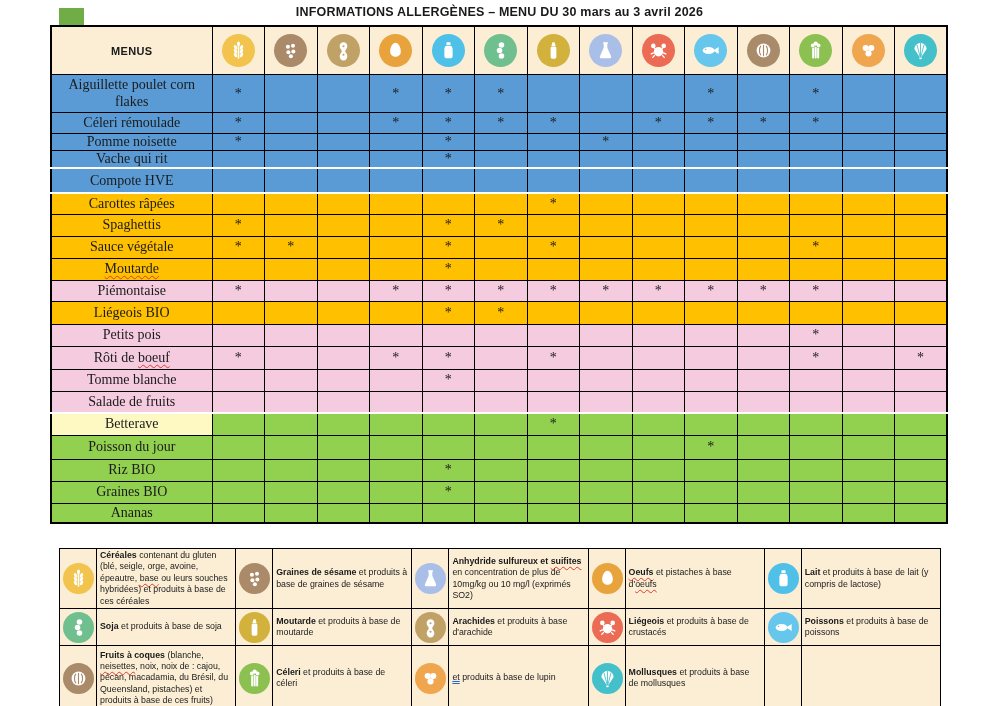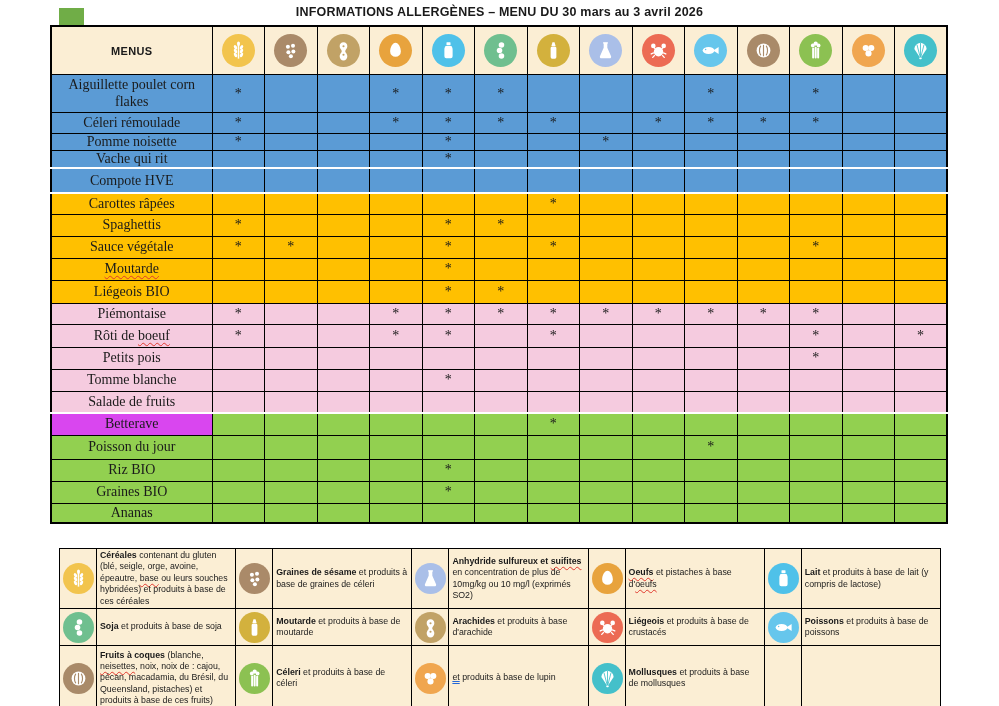--- a/index.html
+++ b/index.html
@@ -319,50 +319,67 @@
         <td class="mcell" style="background:#FFC000"></td>
         <td class="mcell" style="background:#FFC000"></td>
         <td class="mcell" style="background:#FFC000"></td>
         <td class="mcell" style="background:#FFC000"></td>
         <td class="mcell" style="background:#FFC000"></td>
         <td class="mcell" style="background:#FFC000"></td>
         <td class="mcell" style="background:#FFC000"></td>
         <td class="mcell" style="background:#FFC000"></td>
         <td class="mcell" style="background:#FFC000"></td>
       </tr>
+      <tr style="height: 21px;">
+        <td class="mlabel" style="background:#F5CBDF">Piémontaise</td>
+        <td class="mcell" style="background:#F5CBDF">*</td>
+        <td class="mcell" style="background:#F5CBDF"></td>
+        <td class="mcell" style="background:#F5CBDF"></td>
+        <td class="mcell" style="background:#F5CBDF">*</td>
+        <td class="mcell" style="background:#F5CBDF">*</td>
+        <td class="mcell" style="background:#F5CBDF">*</td>
+        <td class="mcell" style="background:#F5CBDF">*</td>
+        <td class="mcell" style="background:#F5CBDF">*</td>
+        <td class="mcell" style="background:#F5CBDF">*</td>
+        <td class="mcell" style="background:#F5CBDF">*</td>
+        <td class="mcell" style="background:#F5CBDF">*</td>
+        <td class="mcell" style="background:#F5CBDF">*</td>
+        <td class="mcell" style="background:#F5CBDF"></td>
+        <td class="mcell" style="background:#F5CBDF"></td>
+      </tr>
       <tr style="height: 23px;">
         <td class="mlabel" style="background:#FFC000">Liégeois BIO</td>
         <td class="mcell" style="background:#FFC000"></td>
         <td class="mcell" style="background:#FFC000"></td>
         <td class="mcell" style="background:#FFC000"></td>
         <td class="mcell" style="background:#FFC000"></td>
         <td class="mcell" style="background:#FFC000">*</td>
         <td class="mcell" style="background:#FFC000">*</td>
         <td class="mcell" style="background:#FFC000"></td>
         <td class="mcell" style="background:#FFC000"></td>
         <td class="mcell" style="background:#FFC000"></td>
         <td class="mcell" style="background:#FFC000"></td>
         <td class="mcell" style="background:#FFC000"></td>
         <td class="mcell" style="background:#FFC000"></td>
         <td class="mcell" style="background:#FFC000"></td>
         <td class="mcell" style="background:#FFC000"></td>
       </tr>
-      <tr style="height: 21px;">
-        <td class="mlabel" style="background:#F5CBDF">Piémontaise</td>
-        <td class="mcell" style="background:#F5CBDF">*</td>
-        <td class="mcell" style="background:#F5CBDF"></td>
-        <td class="mcell" style="background:#F5CBDF"></td>
-        <td class="mcell" style="background:#F5CBDF">*</td>
-        <td class="mcell" style="background:#F5CBDF">*</td>
-        <td class="mcell" style="background:#F5CBDF">*</td>
-        <td class="mcell" style="background:#F5CBDF">*</td>
-        <td class="mcell" style="background:#F5CBDF">*</td>
-        <td class="mcell" style="background:#F5CBDF">*</td>
-        <td class="mcell" style="background:#F5CBDF">*</td>
-        <td class="mcell" style="background:#F5CBDF">*</td>
+      <tr style="height: 22px;">
+        <td class="mlabel" style="background:#F5CBDF">Petits pois</td>
+        <td class="mcell" style="background:#F5CBDF"></td>
+        <td class="mcell" style="background:#F5CBDF"></td>
+        <td class="mcell" style="background:#F5CBDF"></td>
+        <td class="mcell" style="background:#F5CBDF"></td>
+        <td class="mcell" style="background:#F5CBDF"></td>
+        <td class="mcell" style="background:#F5CBDF"></td>
+        <td class="mcell" style="background:#F5CBDF"></td>
+        <td class="mcell" style="background:#F5CBDF"></td>
+        <td class="mcell" style="background:#F5CBDF"></td>
+        <td class="mcell" style="background:#F5CBDF"></td>
+        <td class="mcell" style="background:#F5CBDF"></td>
         <td class="mcell" style="background:#F5CBDF">*</td>
         <td class="mcell" style="background:#F5CBDF"></td>
         <td class="mcell" style="background:#F5CBDF"></td>
       </tr>
       <tr style="height: 23px;">
         <td class="mlabel" style="background:#F5CBDF">Rôti de <span class="sq">boeuf</span></td>
         <td class="mcell" style="background:#F5CBDF">*</td>
         <td class="mcell" style="background:#F5CBDF"></td>
         <td class="mcell" style="background:#F5CBDF"></td>
         <td class="mcell" style="background:#F5CBDF">*</td>
@@ -371,37 +388,20 @@
         <td class="mcell" style="background:#F5CBDF">*</td>
         <td class="mcell" style="background:#F5CBDF"></td>
         <td class="mcell" style="background:#F5CBDF"></td>
         <td class="mcell" style="background:#F5CBDF"></td>
         <td class="mcell" style="background:#F5CBDF"></td>
         <td class="mcell" style="background:#F5CBDF">*</td>
         <td class="mcell" style="background:#F5CBDF"></td>
         <td class="mcell" style="background:#F5CBDF">*</td>
       </tr>
       <tr style="height: 22px;">
-        <td class="mlabel" style="background:#F5CBDF">Petits pois</td>
-        <td class="mcell" style="background:#F5CBDF"></td>
-        <td class="mcell" style="background:#F5CBDF"></td>
-        <td class="mcell" style="background:#F5CBDF"></td>
-        <td class="mcell" style="background:#F5CBDF"></td>
-        <td class="mcell" style="background:#F5CBDF"></td>
-        <td class="mcell" style="background:#F5CBDF"></td>
-        <td class="mcell" style="background:#F5CBDF"></td>
-        <td class="mcell" style="background:#F5CBDF"></td>
-        <td class="mcell" style="background:#F5CBDF"></td>
-        <td class="mcell" style="background:#F5CBDF"></td>
-        <td class="mcell" style="background:#F5CBDF"></td>
-        <td class="mcell" style="background:#F5CBDF">*</td>
-        <td class="mcell" style="background:#F5CBDF"></td>
-        <td class="mcell" style="background:#F5CBDF"></td>
-      </tr>
-      <tr style="height: 22px;">
         <td class="mlabel" style="background:#F5CBDF">Tomme blanche</td>
         <td class="mcell" style="background:#F5CBDF"></td>
         <td class="mcell" style="background:#F5CBDF"></td>
         <td class="mcell" style="background:#F5CBDF"></td>
         <td class="mcell" style="background:#F5CBDF"></td>
         <td class="mcell" style="background:#F5CBDF">*</td>
         <td class="mcell" style="background:#F5CBDF"></td>
         <td class="mcell" style="background:#F5CBDF"></td>
         <td class="mcell" style="background:#F5CBDF"></td>
         <td class="mcell" style="background:#F5CBDF"></td>
@@ -422,21 +422,21 @@
         <td class="mcell" style="background:#F5CBDF"></td>
         <td class="mcell" style="background:#F5CBDF"></td>
         <td class="mcell" style="background:#F5CBDF"></td>
         <td class="mcell" style="background:#F5CBDF"></td>
         <td class="mcell" style="background:#F5CBDF"></td>
         <td class="mcell" style="background:#F5CBDF"></td>
         <td class="mcell" style="background:#F5CBDF"></td>
         <td class="mcell" style="background:#F5CBDF"></td>
       </tr>
       <tr class="sep" style="height: 22px;">
-        <td class="mlabel" style="background:#d946ef">Betterave</td>
+        <td class="mlabel" style="background:#fef9c3">Betterave</td>
         <td class="mcell" style="background:#92D050"></td>
         <td class="mcell" style="background:#92D050"></td>
         <td class="mcell" style="background:#92D050"></td>
         <td class="mcell" style="background:#92D050"></td>
         <td class="mcell" style="background:#92D050"></td>
         <td class="mcell" style="background:#92D050"></td>
         <td class="mcell" style="background:#92D050">*</td>
         <td class="mcell" style="background:#92D050"></td>
         <td class="mcell" style="background:#92D050"></td>
         <td class="mcell" style="background:#92D050"></td>
@@ -546,21 +546,21 @@
         <td class="lg-text"><b><span>Céréales</span></b><span> contenant du gluten (blé, seigle, orge, avoine, épeautre, </span><span class="sq">base</span><span> ou leurs souches hybridées) et produits à base de ces céréales</span></td>
         <td class="lg-icon"><span class="circ" style="background:#AA8A69">
             <svg viewBox="0 0 24 24" fill="#fff" aria-hidden="true">
               <circle cx="9.3" cy="8" r="2.1"></circle>
               <circle cx="14.6" cy="7" r="2.1"></circle>
               <circle cx="9.8" cy="13.8" r="2.1"></circle>
               <circle cx="15" cy="13" r="2.1"></circle>
               <circle cx="12.4" cy="18" r="2.1"></circle>
             </svg>
           </span></td>
-        <td class="lg-text"><b><span>Graines de sésame</span></b><span> et produits à base de graines de céleri</span></td>
+        <td class="lg-text"><b><span>Graines de sésame</span></b><span> et produits à base de graines de sésame</span></td>
         <td class="lg-icon"><span class="circ" style="background:#AABFE8">
             <svg viewBox="0 0 24 24" fill="#fff" aria-hidden="true">
               <path d="M10.1 3.8h3.8v5.3l3.9 8.9a1.6 1.6 0 0 1-1.5 2.2H7.7a1.6 1.6 0 0 1-1.5-2.2l3.9-8.9z"></path>
               <rect x="9.3" y="3.4" width="5.4" height="1.4" rx="0.7"></rect>
             </svg>
           </span></td>
         <td class="lg-text"><b><span>Anhydride sulfureux et </span></b><b><span class="sq">suifites</span></b><span> en concentration de plus de 10mg/kg ou 10 mg/l (exprimés SO2)</span></td>
         <td class="lg-icon"><span class="circ" style="background:#E8A33D">
             <svg viewBox="0 0 24 24" fill="#fff" aria-hidden="true">
               <path d="M12 3.8c3.1 0 5.6 4.7 5.6 9.2a5.6 5.6 0 0 1-11.2 0C6.4 8.5 8.9 3.8 12 3.8z"></path>

